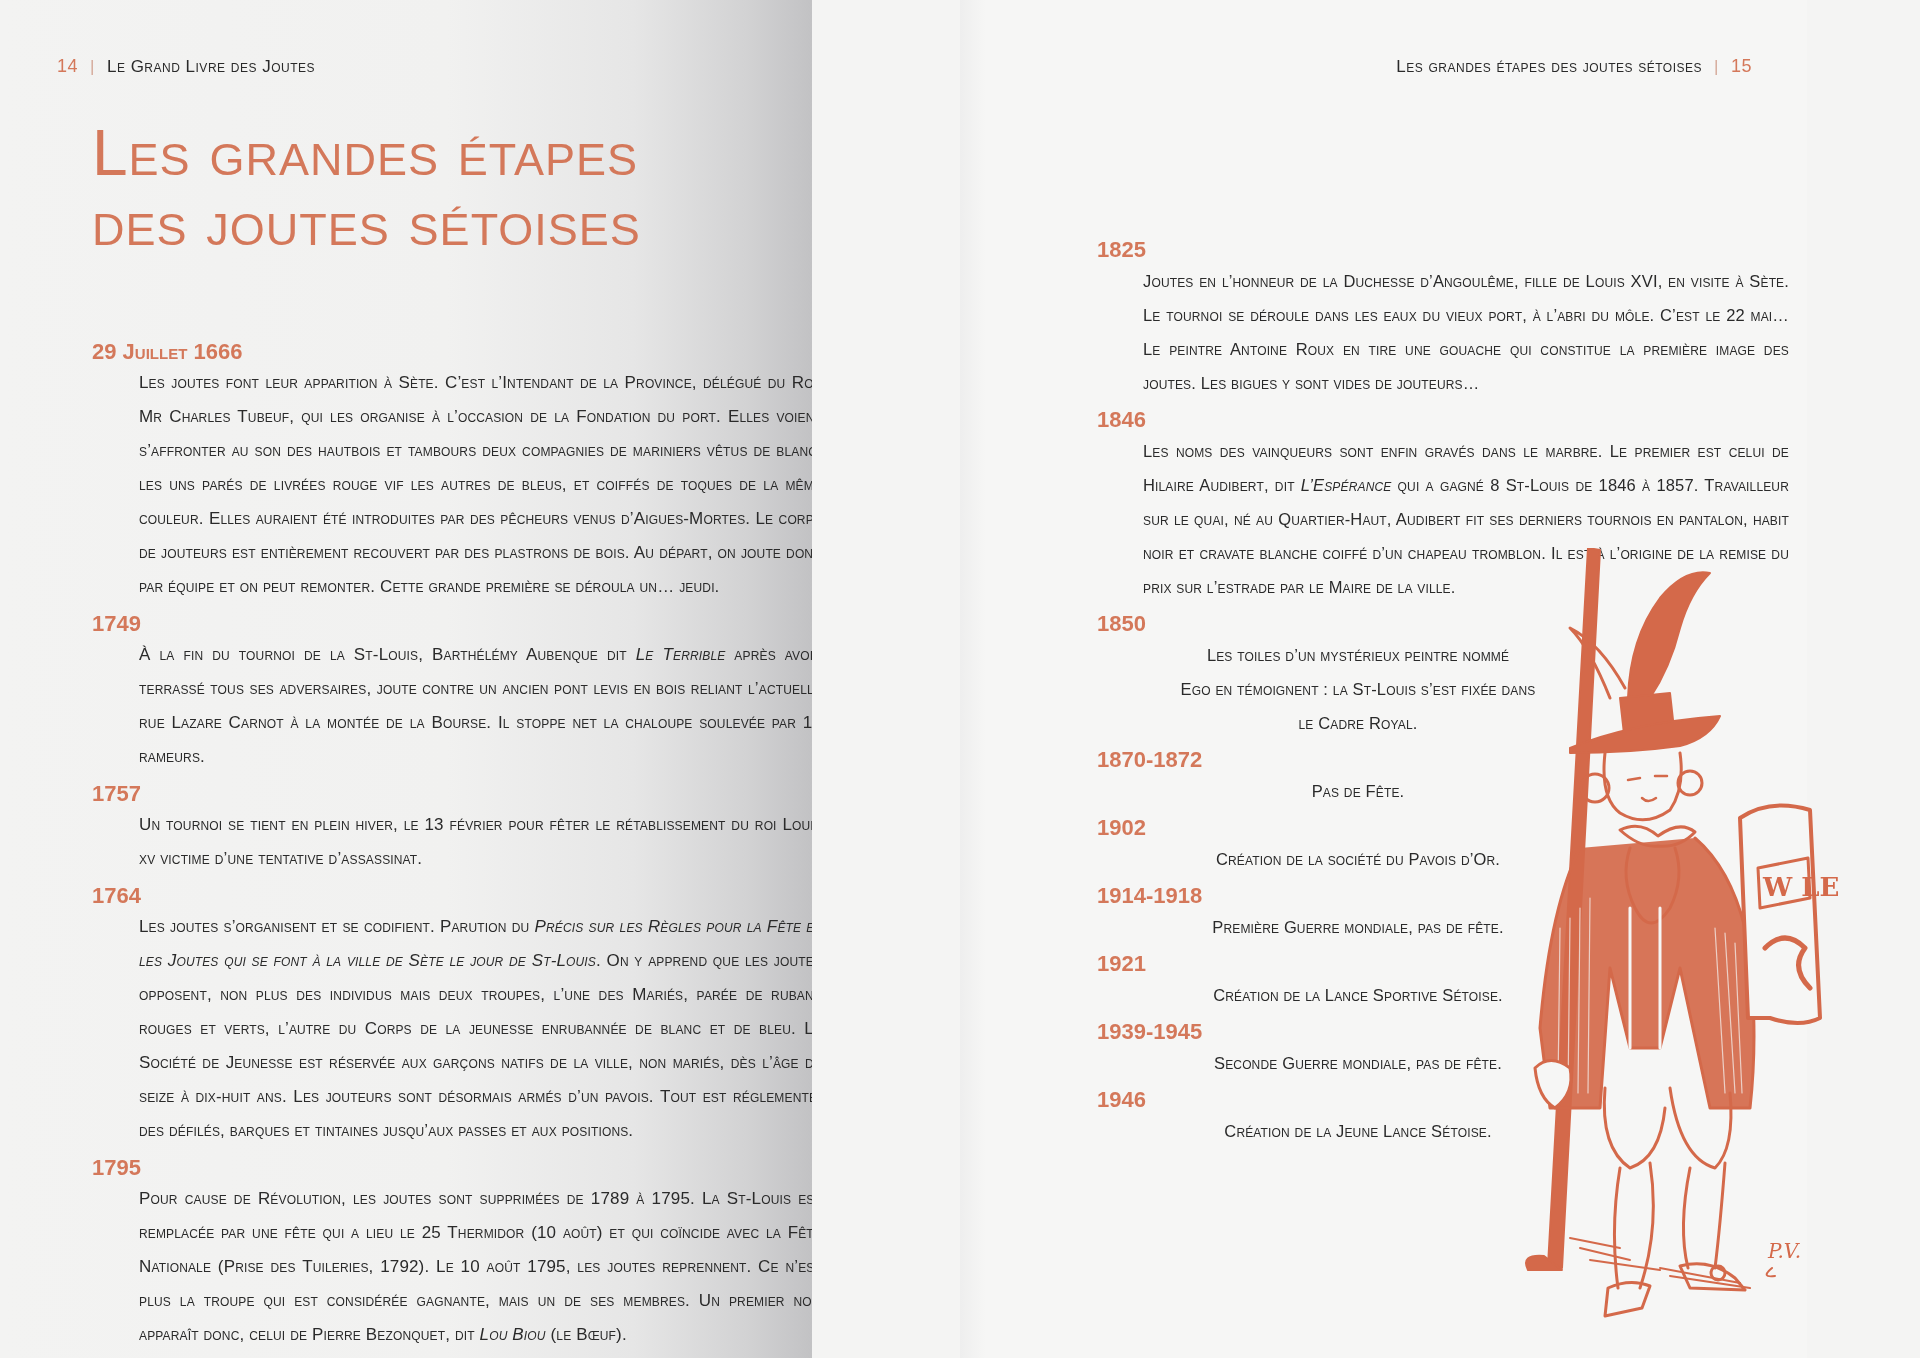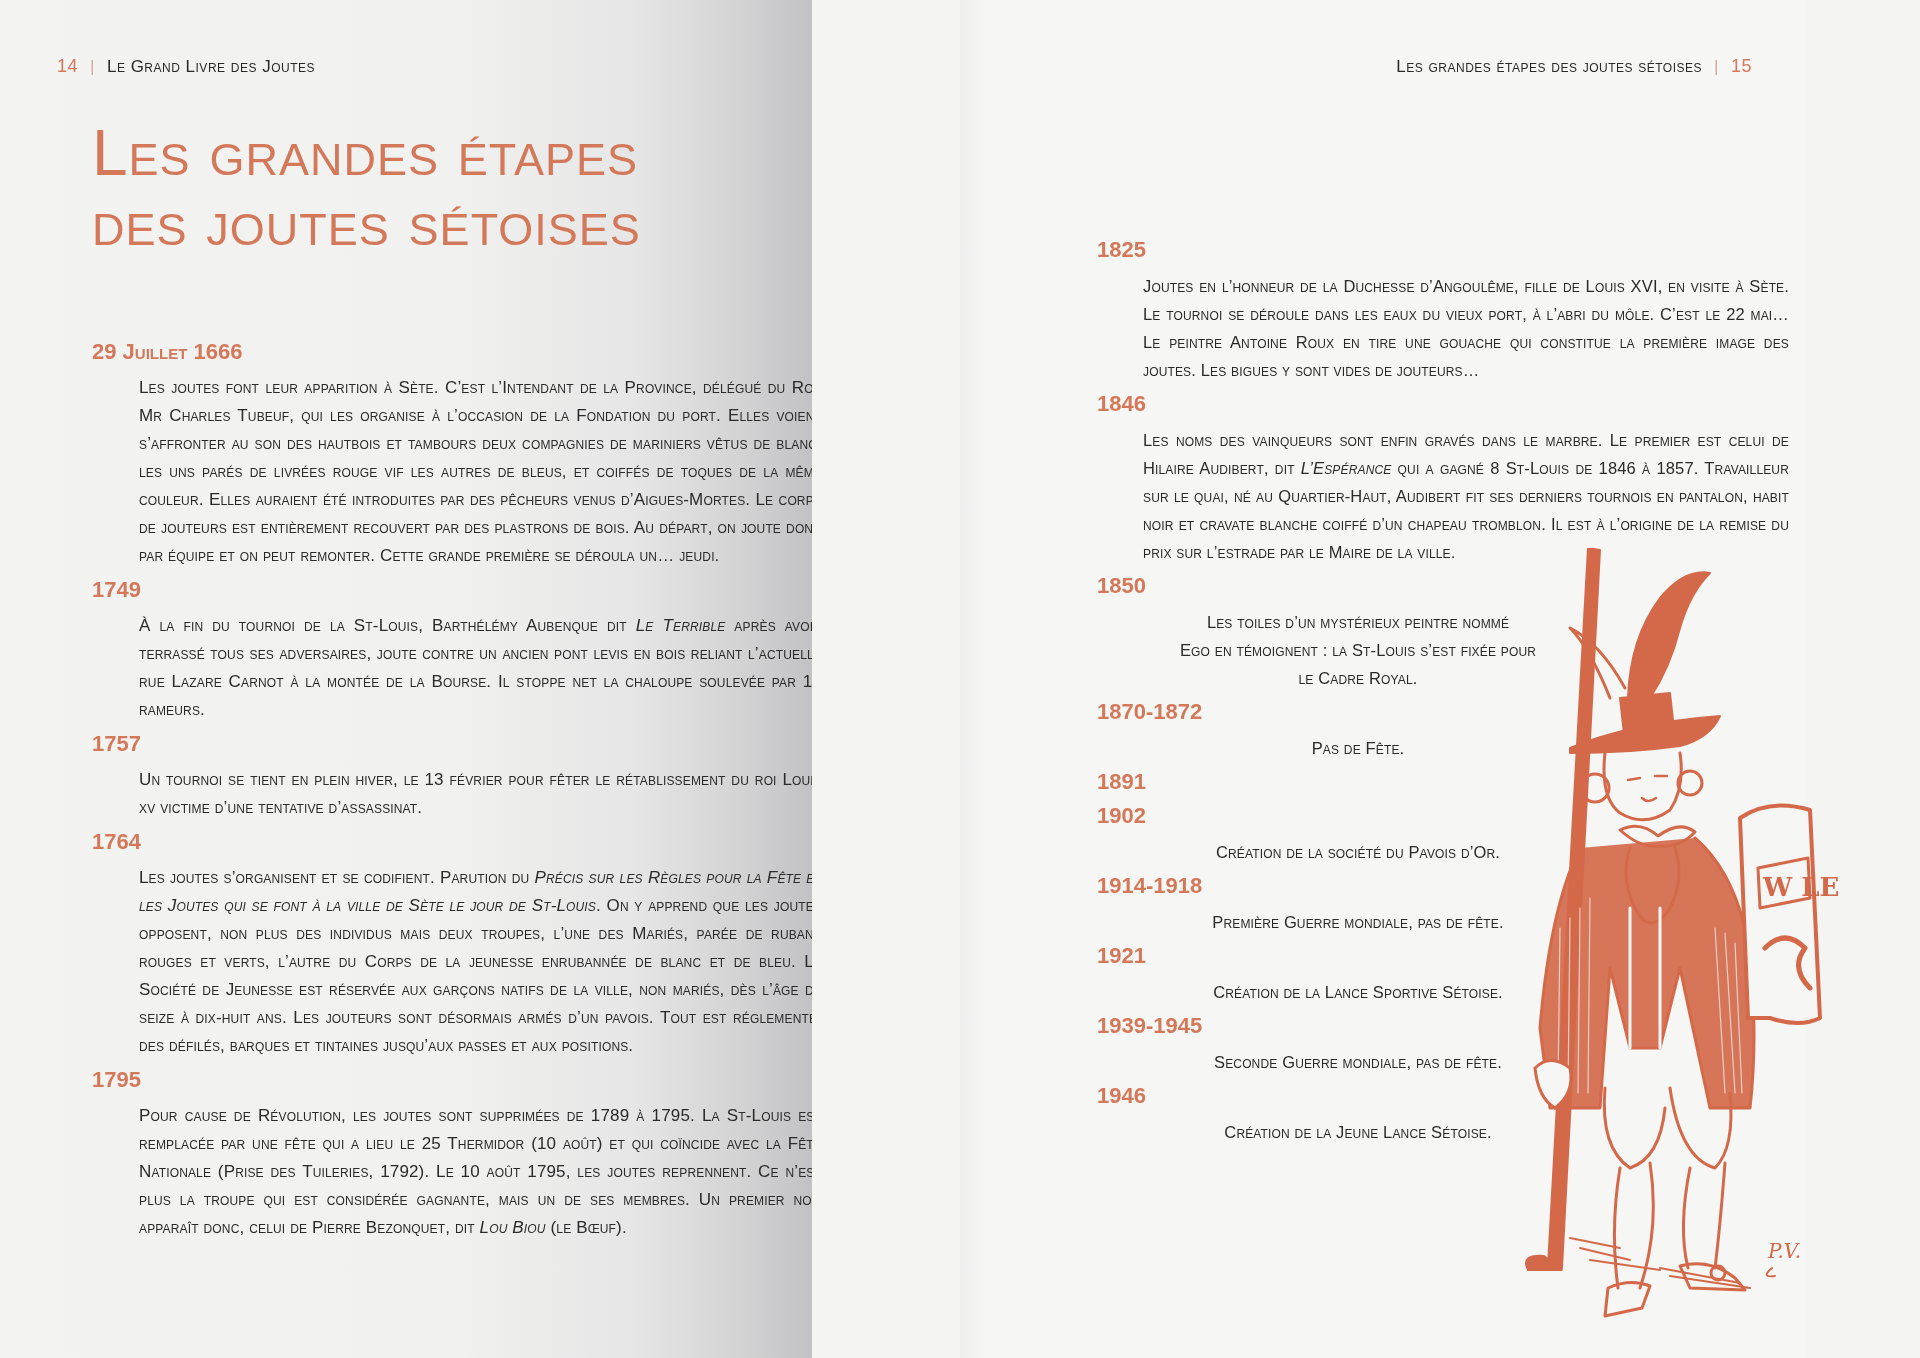--- a/index.html
+++ b/index.html
@@ -36,21 +36,21 @@
   .entries { position:absolute; margin:0; padding:0; list-style:none; }
   .entries-left { left:92px; top:340px; width:730px; }
   .entries-right { left:137px; top:236px; width:692px; }
 
   .entry { margin:0 0 6px 0; }
   .entry-year {
     color:#d4785a; font-weight:bold; font-size:22px; line-height:28px;
     font-variant: small-caps; margin:0;
   }
   .entry-body {
-    margin:8px 0 0 47px; font-size:16.5px; line-height:28px; color:#2a2a2a;
+    margin:0 0 0 47px; font-size:16.5px; line-height:34px; color:#2a2a2a;
     font-variant: small-caps; text-align:justify; letter-spacing:0.15px;
   }
   .entry-body p { margin:0 0 8px 0; }
   .entry-body p:last-child { margin-bottom:0; }
   .entry-body em { }
 
   .entries-right .entry-body { margin-left:46px; }
   .narrow .entry-body { width:430px; text-align:center; }
   .entries-left .entry-body { font-size:17px; }
 
@@ -122,33 +122,32 @@
         <h2 class="entry-year">1846</h2>
         <div class="entry-body">
           <p><span>Les noms des vainqueurs sont enfin gravés dans le marbre. Le premier est celui de Hilaire Audibert, dit </span><em>L’Espérance</em><span> qui a gagné 8 St-Louis de 1846 à 1857. Travailleur sur le quai, né au Quartier-Haut, Audibert fit ses derniers tournois en pantalon, habit noir et cravate blanche coiffé d’un chapeau tromblon. Il est à l’origine de la remise du prix sur l’estrade par le Maire de la ville.</span></p>
         </div>
       </li>
       <li class="entry narrow">
         <h2 class="entry-year">1850</h2>
         <div class="entry-body">
           <p>
             <span style="display: block;">Les toiles d’un mystérieux peintre nommé</span>
-            <span style="display: block;">Ego en témoignent : la St-Louis s’est fixée pour</span>
+            <span style="display: block;">Ego en témoignent : la St-Louis s’est fixée dans</span>
             <span style="display: block;">le Cadre Royal.</span>
           </p>
         </div>
       </li>
       <li class="entry narrow">
         <h2 class="entry-year">1870-1872</h2>
         <div class="entry-body">
           <p>Pas de Fête.</p>
         </div>
       </li>
       <li class="entry narrow">
-        <h2 class="entry-year">1891</h2>
       </li>
       <li class="entry narrow">
         <h2 class="entry-year">1902</h2>
         <div class="entry-body">
           <p>Création de la société du Pavois d’Or.</p>
         </div>
       </li>
       <li class="entry narrow">
         <h2 class="entry-year">1914-1918</h2>
         <div class="entry-body">

